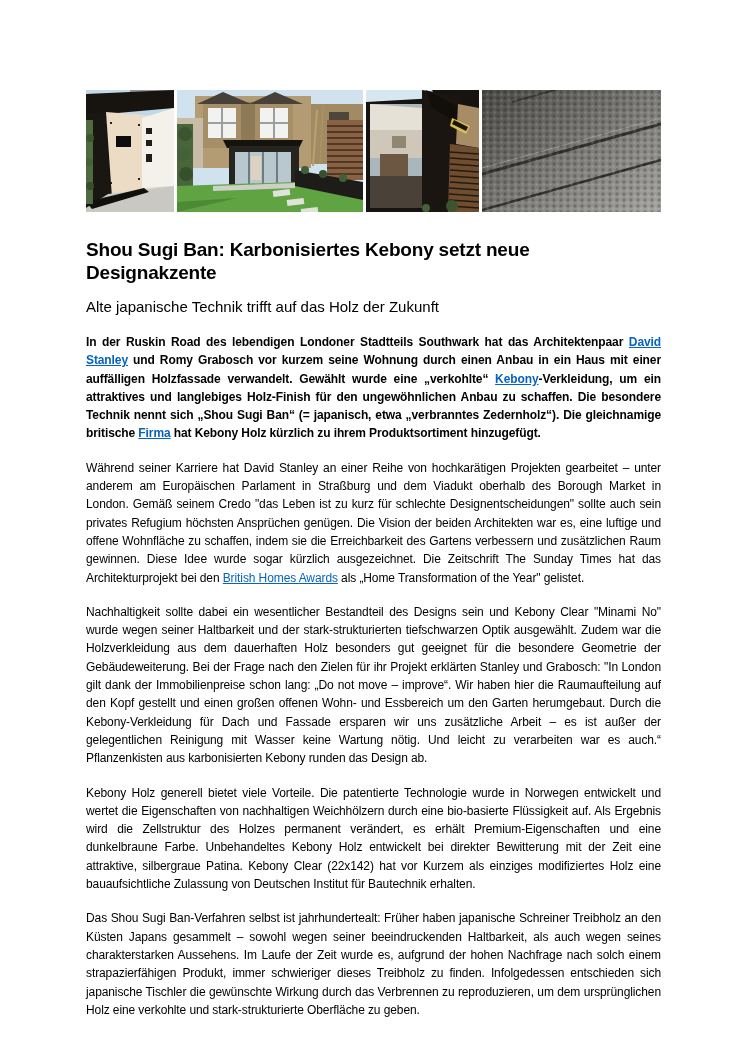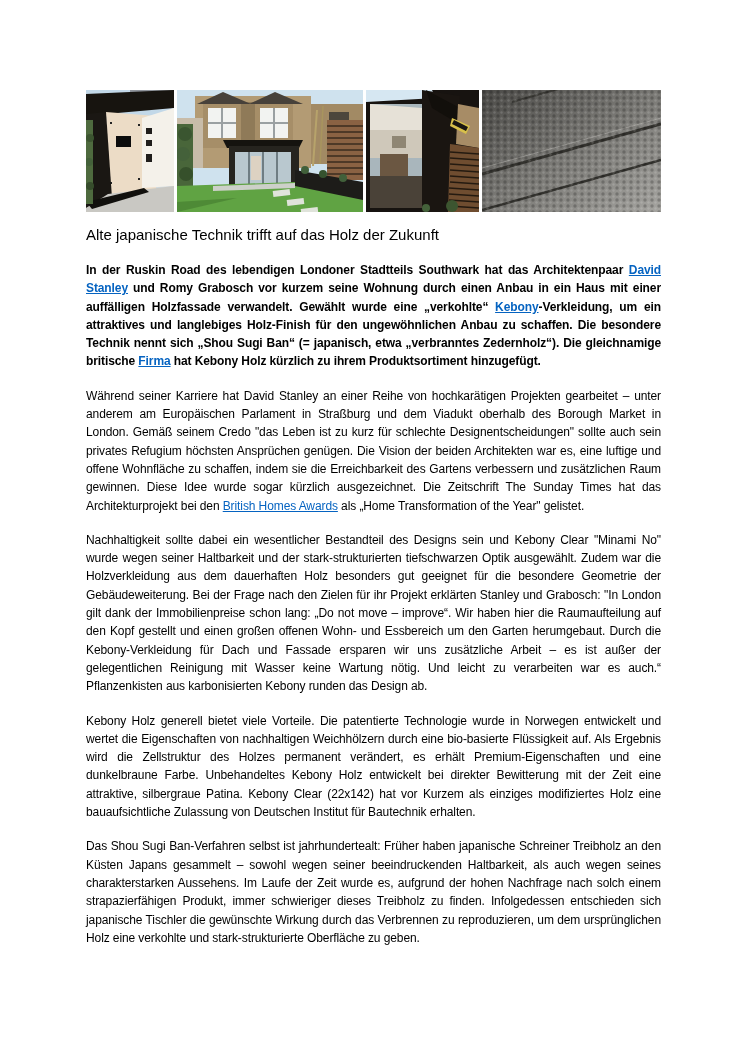--- a/index.html
+++ b/index.html
@@ -199,20 +199,21 @@
         <path d="M0,84 L179,34" stroke="#34332f" stroke-width="3" fill="none"></path>
         <path d="M0,120 L179,70" stroke="#34332f" stroke-width="2.5" fill="none"></path>
         <path d="M30,12 L179,-30" stroke="#3a3935" stroke-width="2" fill="none"></path>
         <path d="M0,78 L179,28" stroke="#b9b8b4" stroke-width="1" fill="none" opacity="0.5"></path>
         <rect width="179" height="122" fill="url(#charTex)"></rect>
       </svg>
     </div>
 
   </div>
 
+  <h1 class="title">Shou Sugi Ban: Karbonisiertes Kebony setzt neue Designakzente</h1>
   <p class="subtitle">Alte japanische Technik trifft auf das Holz der Zukunft</p>
 
   <div class="article-body">
       <p class="para bold"><span>In der Ruskin Road des lebendigen Londoner Stadtteils Southwark hat das Architektenpaar </span><a class="link" style="color: rgb(5, 99, 193);">David Stanley</a><span> und Romy Grabosch vor kurzem seine Wohnung durch einen Anbau in ein Haus mit einer auffälligen Holzfassade verwandelt. Gewählt wurde eine „verkohlte“ </span><a class="link" style="color: rgb(5, 99, 193);">Kebony</a><span>-Verkleidung, um ein attraktives und langlebiges Holz-Finish für den ungewöhnlichen Anbau zu schaffen. Die besondere Technik nennt sich „Shou Sugi Ban“ (= japanisch, etwa „verbranntes Zedernholz“). Die gleichnamige britische </span><a class="link" style="color: rgb(5, 99, 193);">Firma</a><span> hat Kebony Holz kürzlich zu ihrem Produktsortiment hinzugefügt.</span></p>
       <p class="para"><span>Während seiner Karriere hat David Stanley an einer Reihe von hochkarätigen Projekten gearbeitet – unter anderem am Europäischen Parlament in Straßburg und dem Viadukt oberhalb des Borough Market in London. Gemäß seinem Credo "das Leben ist zu kurz für schlechte Designentscheidungen" sollte auch sein privates Refugium höchsten Ansprüchen genügen. Die Vision der beiden Architekten war es, eine luftige und offene Wohnfläche zu schaffen, indem sie die Erreichbarkeit des Gartens verbessern und zusätzlichen Raum gewinnen. Diese Idee wurde sogar kürzlich ausgezeichnet. Die Zeitschrift The Sunday Times hat das Architekturprojekt bei den </span><a class="link" style="color: rgb(5, 99, 193);">British Homes Awards</a><span> als „Home Transformation of the Year" gelistet.</span></p>
       <p class="para"><span>Nachhaltigkeit sollte dabei ein wesentlicher Bestandteil des Designs sein und Kebony Clear "Minami No" wurde wegen seiner Haltbarkeit und der stark-strukturierten tiefschwarzen Optik ausgewählt. Zudem war die Holzverkleidung aus dem dauerhaften Holz besonders gut geeignet für die besondere Geometrie der Gebäudeweiterung. Bei der Frage nach den Zielen für ihr Projekt erklärten Stanley und Grabosch: "In London gilt dank der Immobilienpreise schon lang: „Do not move – improve“. Wir haben hier die Raumaufteilung auf den Kopf gestellt und einen großen offenen Wohn- und Essbereich um den Garten herumgebaut. Durch die Kebony-Verkleidung für Dach und Fassade ersparen wir uns zusätzliche Arbeit – es ist außer der gelegentlichen Reinigung mit Wasser keine Wartung nötig. Und leicht zu verarbeiten war es auch.“ Pflanzenkisten aus karbonisierten Kebony runden das Design ab.</span></p>
       <p class="para"><span>Kebony Holz generell bietet viele Vorteile. Die patentierte Technologie wurde in Norwegen entwickelt und wertet die Eigenschaften von nachhaltigen Weichhölzern durch eine bio-basierte Flüssigkeit auf. Als Ergebnis wird die Zellstruktur des Holzes permanent verändert, es erhält Premium-Eigenschaften und eine dunkelbraune Farbe. Unbehandeltes Kebony Holz entwickelt bei direkter Bewitterung mit der Zeit eine attraktive, silbergraue Patina. Kebony Clear (22x142) hat vor Kurzem als einziges modifiziertes Holz eine bauaufsichtliche Zulassung von Deutschen Institut für Bautechnik erhalten.</span></p>
       <p class="para"><span>Das Shou Sugi Ban-Verfahren selbst ist jahrhundertealt: Früher haben japanische Schreiner Treibholz an den Küsten Japans gesammelt – sowohl wegen seiner beeindruckenden Haltbarkeit, als auch wegen seines charakterstarken Aussehens. Im Laufe der Zeit wurde es, aufgrund der hohen Nachfrage nach solch einem strapazierfähigen Produkt, immer schwieriger dieses Treibholz zu finden. Infolgedessen entschieden sich japanische Tischler die gewünschte Wirkung durch das Verbrennen zu reproduzieren, um dem ursprünglichen Holz eine verkohlte und stark-strukturierte Oberfläche zu geben.</span></p>
     </div>
 

